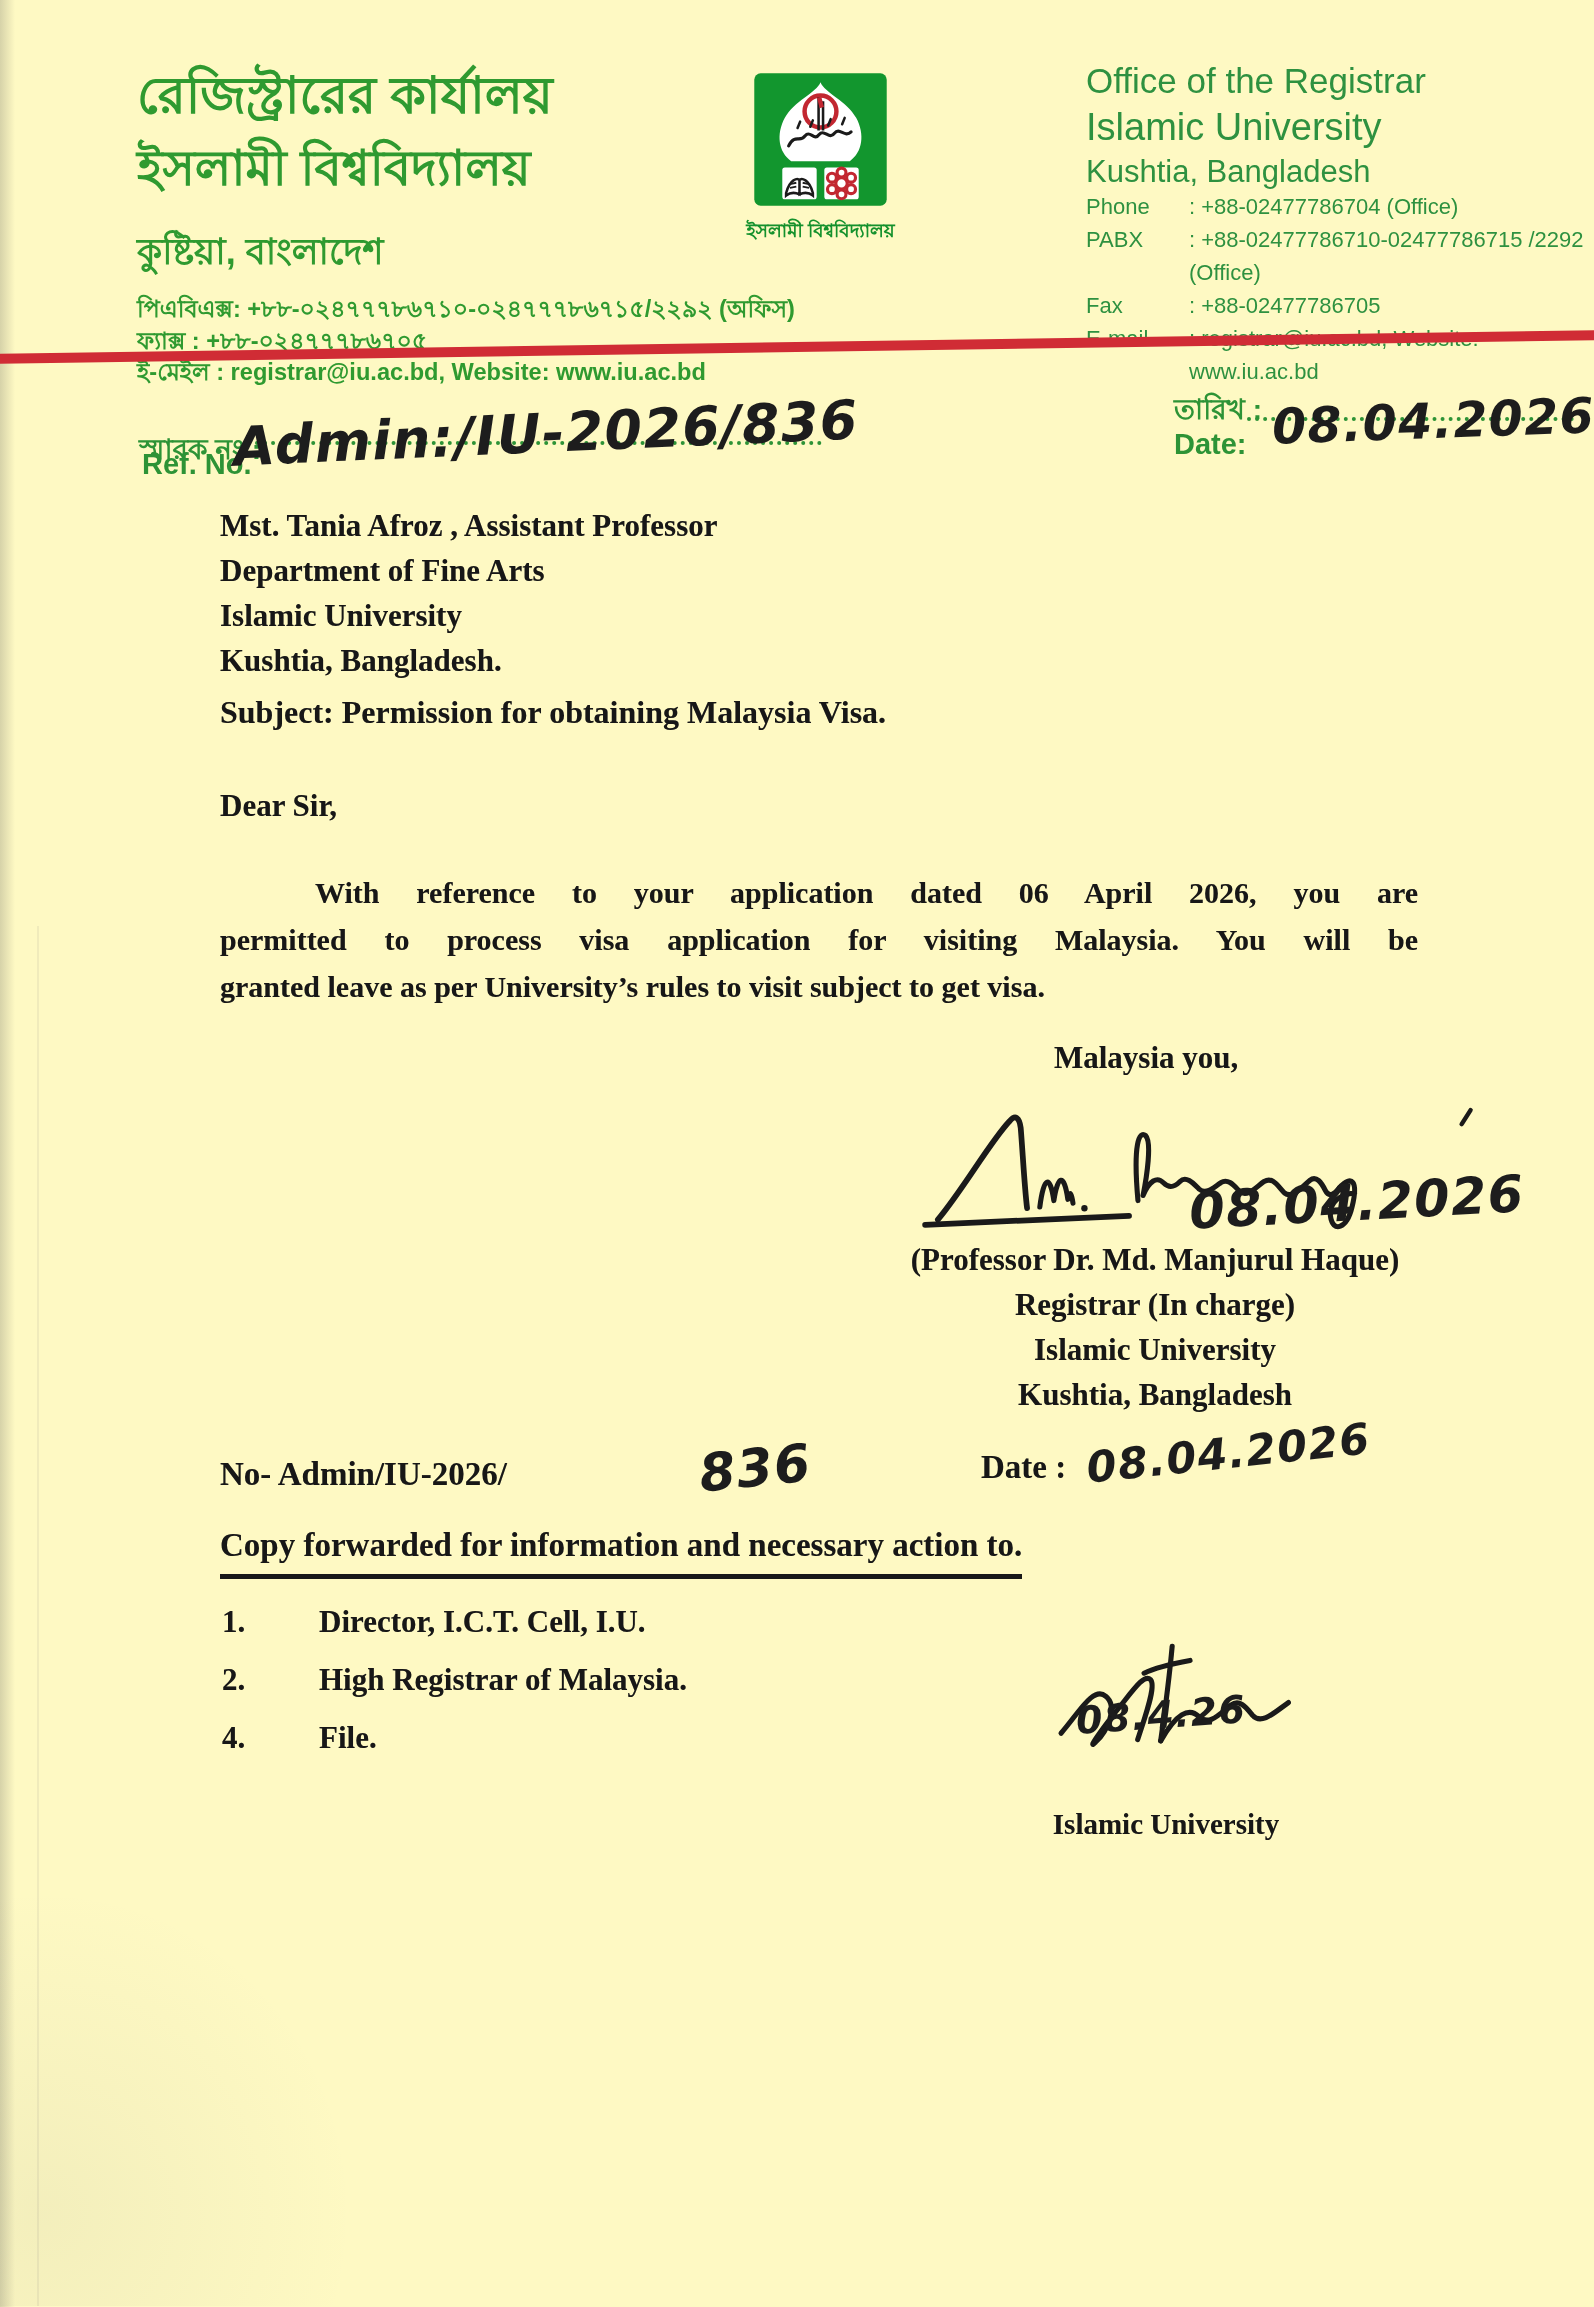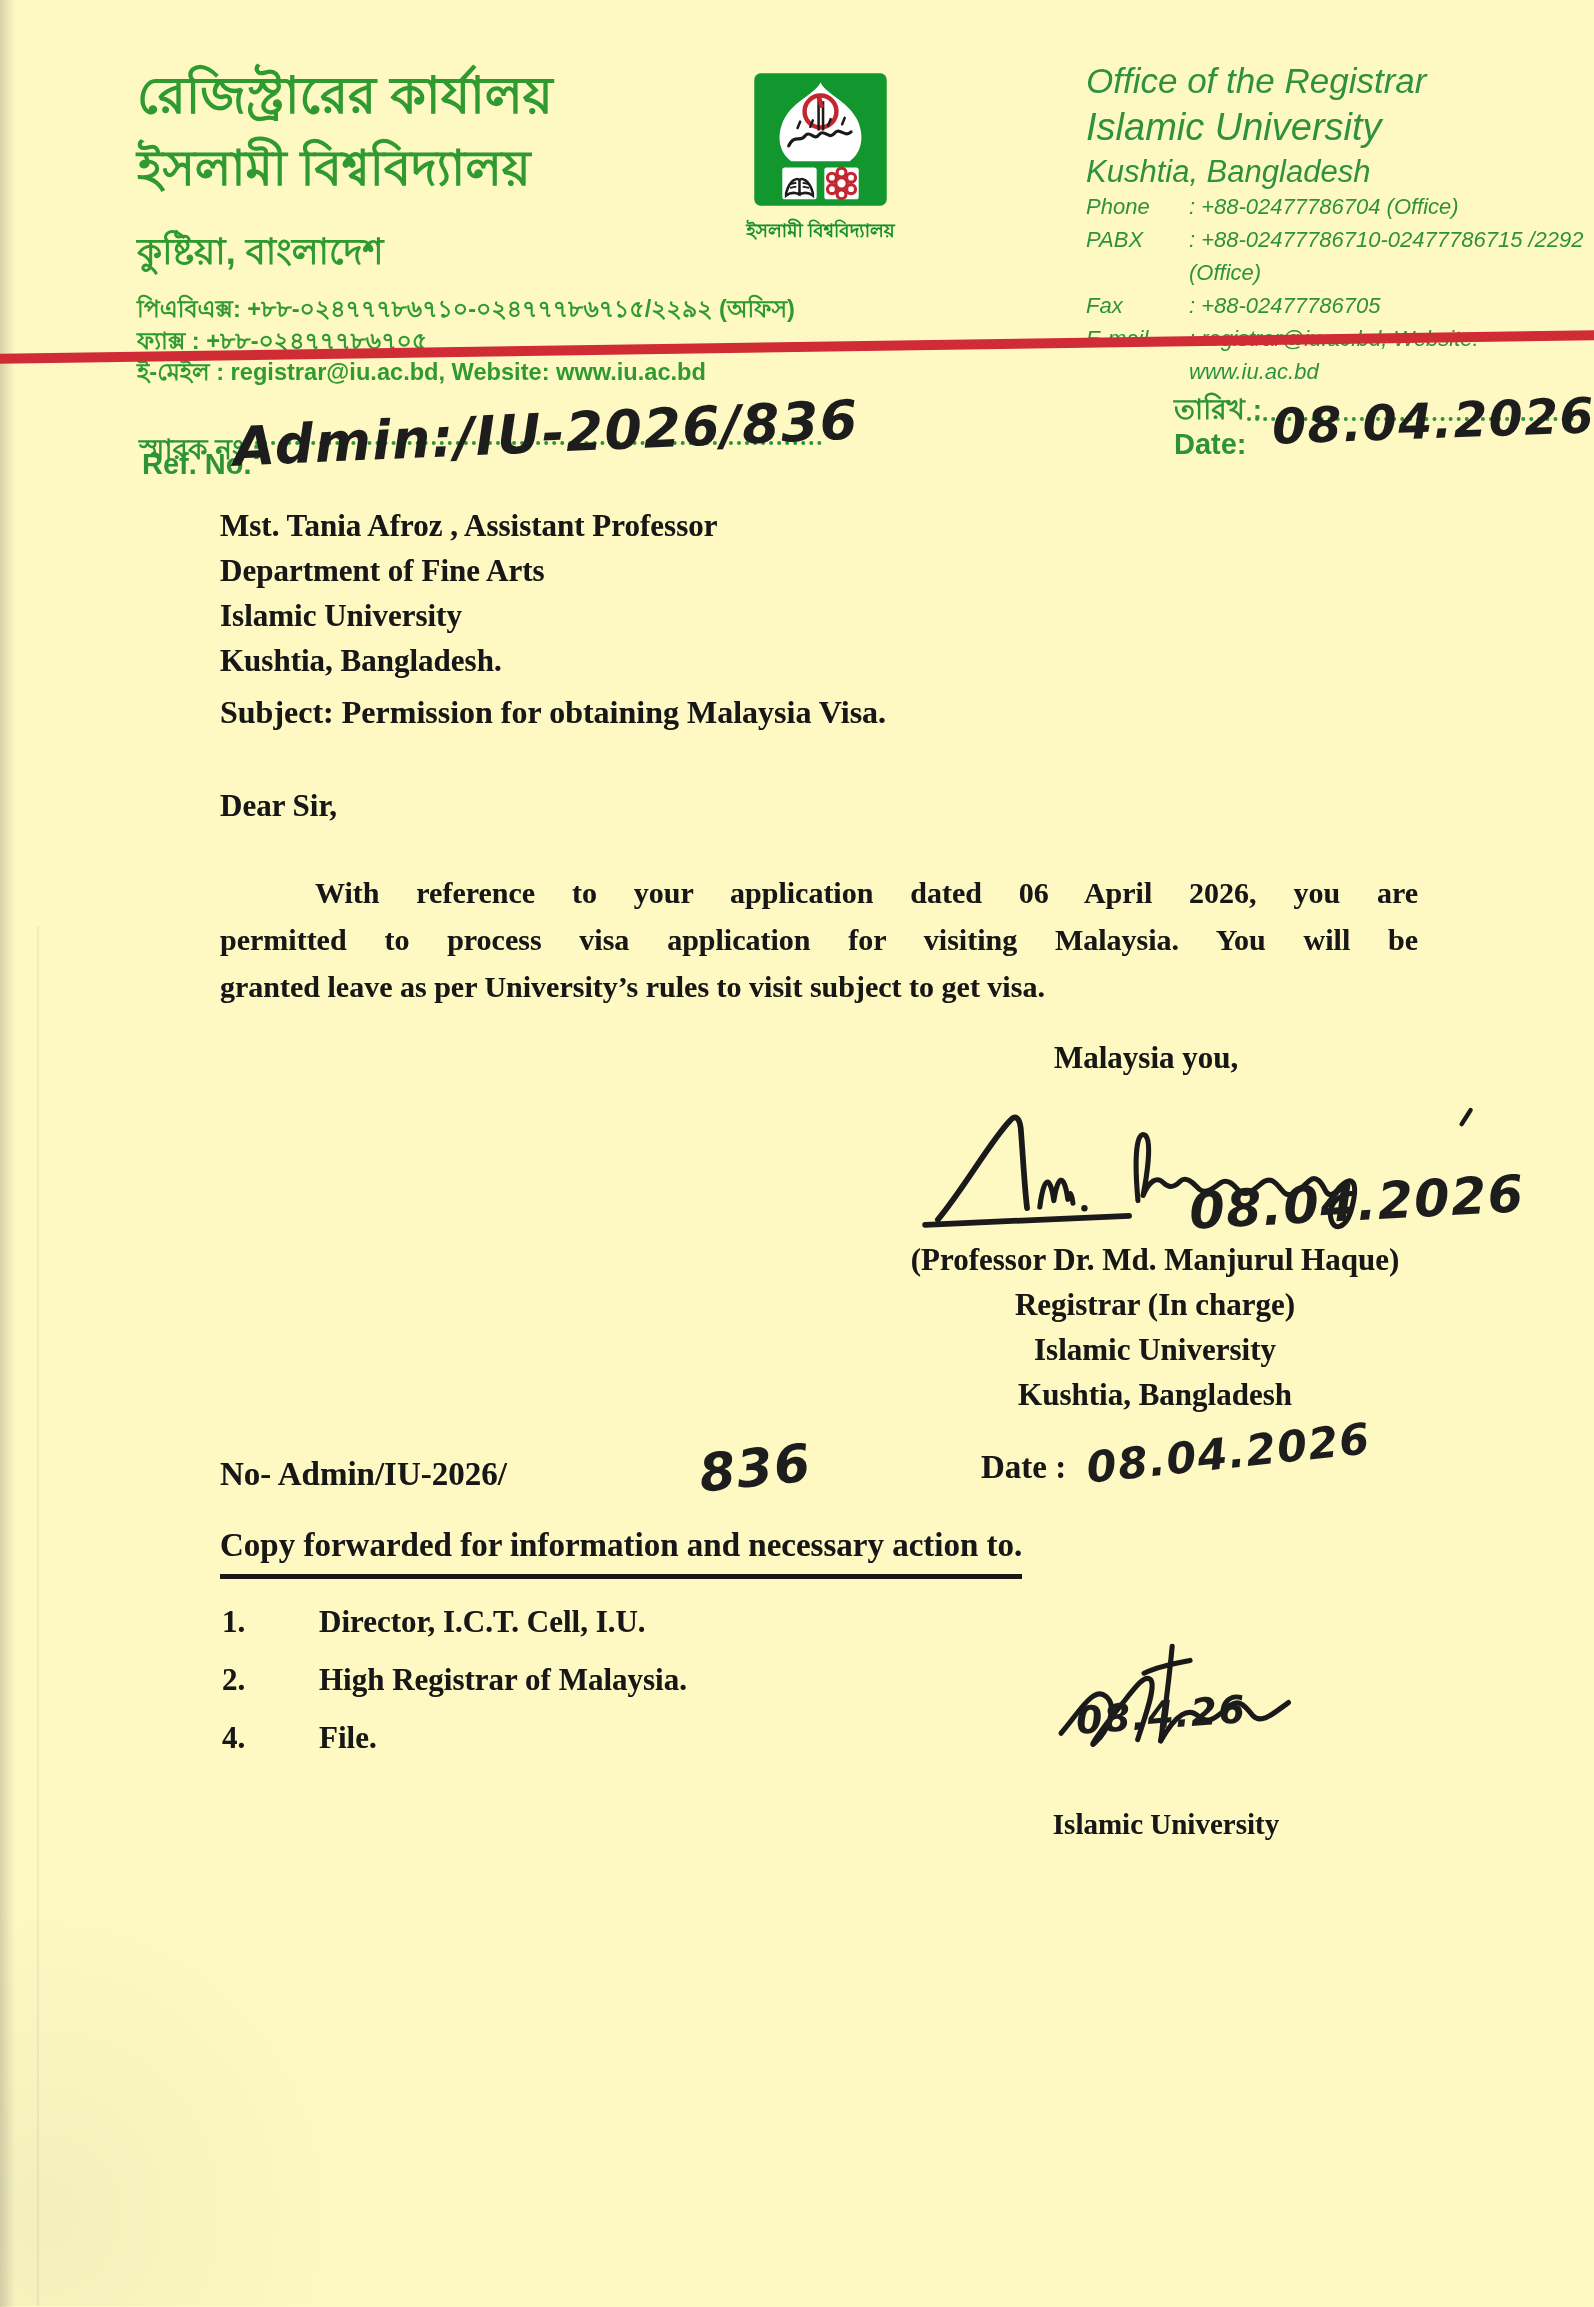--- a/index.html
+++ b/index.html
@@ -27,21 +27,21 @@
   .bn-t1 { font-size:51px; font-weight:700; line-height:1.08; }
   .bn-t2 { font-size:49px; font-weight:700; margin-top:7.7px; }
   .bn-city { font-size:36px; font-weight:700; margin-top:11.5px; }
   .bn-contacts { margin-top:10.2px; font-size:23.6px; font-weight:600; line-height:1.32; }
 
   .logo-wrap { position:absolute; left:735px; top:72px; width:171px; text-align:center; }
   .logo-caption { color:#14912c; font-size:18.5px; font-weight:700; margin-top:7.7px;
     font-family:"Liberation Sans", sans-serif; white-space:nowrap; }
 
   .hdr-right { position:absolute; left:1086px; top:61px; width:505px; color:#2e9140;
-    font-family:"Liberation Sans", sans-serif;font-style:italic; }
+    font-family:"Liberation Sans", sans-serif; }
   .en-t1 { font-size:35px; font-weight:500; }
   .en-t2 { font-size:38px; font-weight:500; margin-top:5.1px; }
   .en-city { font-size:31px; font-weight:500; margin-top:5.1px; }
   .en-rows { margin-top:0; font-size:22px; line-height:1.5; }
   .en-row { display:flex; }
   .en-row .lab { width:103px; flex:none; }
 
   .red-rule { position:absolute; left:-14px; top:342px; width:1626px; height:9.6px;
     background:#d02c35; transform:rotate(-0.85deg); }
 

